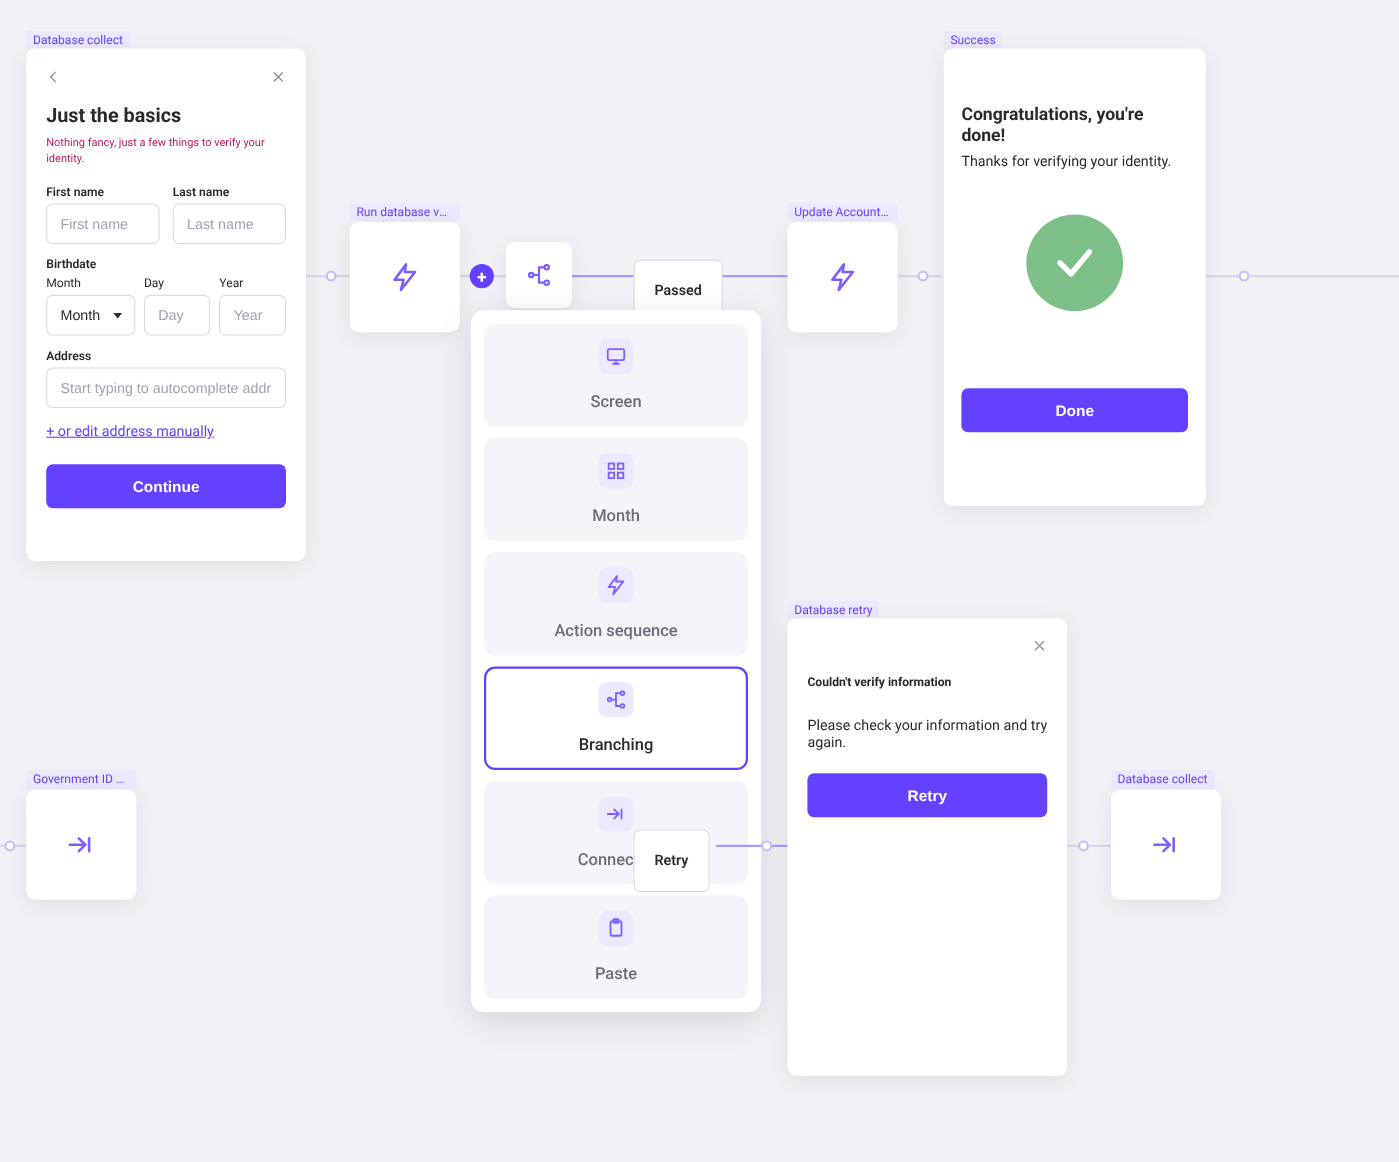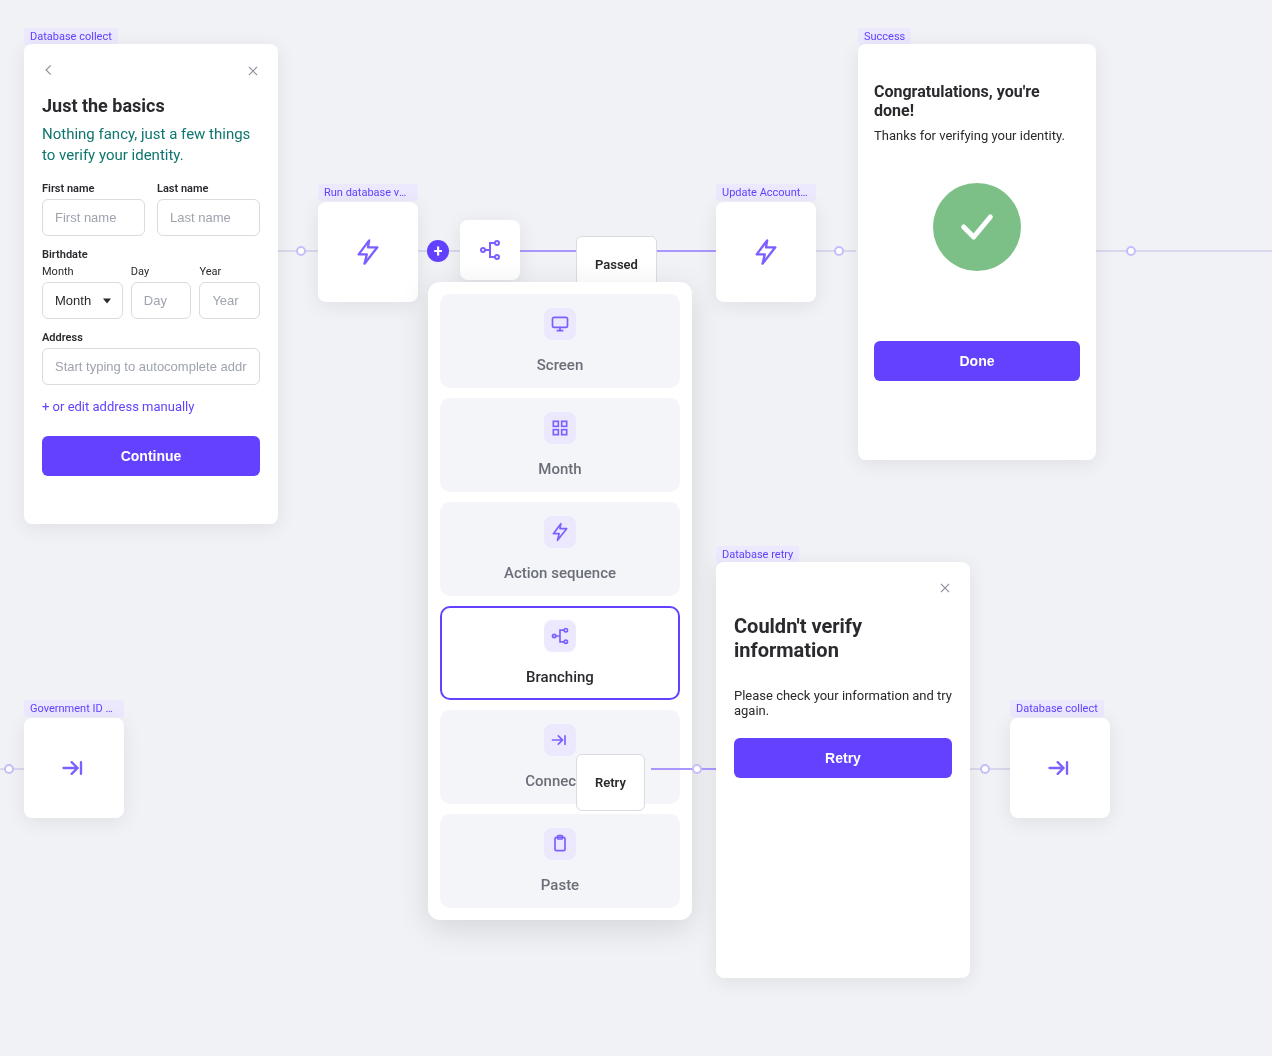--- a/index.html
+++ b/index.html
@@ -254,21 +254,21 @@
           <path d="M15 4 L7 12 L15 20" fill="none" stroke="#8b8f99" stroke-width="2"></path>
         </svg>
     </span>
     <span class="close-x">
       <svg width="14" height="14" viewBox="0 0 24 24">
           <path d="M5 5 L19 19 M19 5 L5 19" stroke="#8b8f99" stroke-width="2"></path>
         </svg>
     </span>
   </div>
   <h2 style="font-size:18px; font-weight:700; color:#2a2a2e; margin-bottom:8px;">Just the basics</h2>
-  <p style="font-size:15px; color:#0f766e; margin-bottom:16px; line-height:1.4;">Nothing fancy, just a few things to verify your identity.</p>
+  <p style="font-size:10px; color:#be185d; margin-bottom:16px; line-height:1.4;">Nothing fancy, just a few things to verify your identity.</p>
 
   <div style="display:flex; gap:12px; margin-bottom:12px;">
     <div style="flex:1;">
       <label class="field-label">First name</label>
       <input class="text-input" placeholder="First name" style="">
     </div>
     <div style="flex:1;">
       <label class="field-label">Last name</label>
       <input class="text-input" placeholder="Last name" style="">
     </div>
@@ -289,21 +289,21 @@
       <input class="text-input" placeholder="Day" style="">
     </div>
     <div style="flex:0.9;">
       <label class="field-label" style="font-weight:400;">Year</label>
       <input class="text-input" placeholder="Year" style="">
     </div>
   </div>
 
   <label class="field-label">Address</label>
   <input class="text-input" style="margin-bottom: 14px;" placeholder="Start typing to autocomplete address...">
-  <div class="link-text" style="margin-bottom:22px;">+ or edit address manually</div>
+  <div class="link-text" style="margin-bottom:22px;text-decoration:underline;">+ or edit address manually</div>
   <button class="primary-btn">Continue</button>
   <div style="height:30px;"></div>
 </div>
 
 <div class="node-label" style="left:318px; top:184px;">Run database verification</div>
 <div class="card small-node" style="left:318px; top:202px;">
   <span class="icon-wrap">
     <svg width="28" height="28" viewBox="0 0 24 24">
         <use href="#bolt-icon"></use>
       </svg>
@@ -313,21 +313,21 @@
 <div class="node-label" style="left:716px; top:184px; max-width:100px;">Update Account from In...</div>
 <div class="card small-node" style="left:716px; top:202px;">
   <span class="icon-wrap">
     <svg width="28" height="28" viewBox="0 0 24 24">
         <use href="#bolt-icon"></use>
       </svg>
   </span>
 </div>
 
 <div class="node-label" style="left:858px; top:28px;">Success</div>
-<div class="card" style="left:858px; top:44px; width:238px; height:416px; padding:8px 16px;">
+<div class="card" style="left:858px; top:44px; width:238px; height:416px; padding:20px 16px;">
   <div style="height:30px;"></div>
   <h2 style="font-size:16px; font-weight:700; color:#2a2a2e; margin-bottom:8px;">Congratulations, you're done!</h2>
   <p style="font-size:13px; color:#2a2a2e;">Thanks for verifying your identity.</p>
   <div class="success-circle">
     <svg width="40" height="40" viewBox="0 0 24 24">
         <use href="#check-icon"></use>
       </svg>
   </div>
   <div style="height:30px;"></div>
   <button class="primary-btn">Done</button>
@@ -405,21 +405,21 @@
 
 <div class="node-label" style="left:716px; top:546px;">Database retry</div>
 <div class="card" style="left:716px; top:562px; width:254px; height:416px; padding:18px;">
   <div style="display:flex; justify-content:flex-end; margin-bottom:16px;">
     <span class="close-x">
       <svg width="14" height="14" viewBox="0 0 24 24">
           <path d="M5 5 L19 19 M19 5 L5 19" stroke="#8b8f99" stroke-width="2"></path>
         </svg>
     </span>
   </div>
-  <h2 style="font-size:20px; font-weight:700; color:#2a2a2e; margin-bottom:26px;">Couldn't verify information</h2>
+  <h2 style="font-size:11px; font-weight:700; color:#2a2a2e; margin-bottom:26px;">Couldn't verify information</h2>
   <p style="font-size:13px; color:#2a2a2e; margin-bottom:20px;">Please check your information and try again.</p>
   <button class="primary-btn">Retry</button>
 </div>
 
 <div class="node-label" style="left:1010px; top:700px;">Database collect</div>
 <div class="card small-node" style="left:1010px; top:718px;">
   <span class="icon-wrap">
     <svg width="28" height="28" viewBox="0 0 24 24">
         <use href="#connector-icon"></use>
       </svg>

